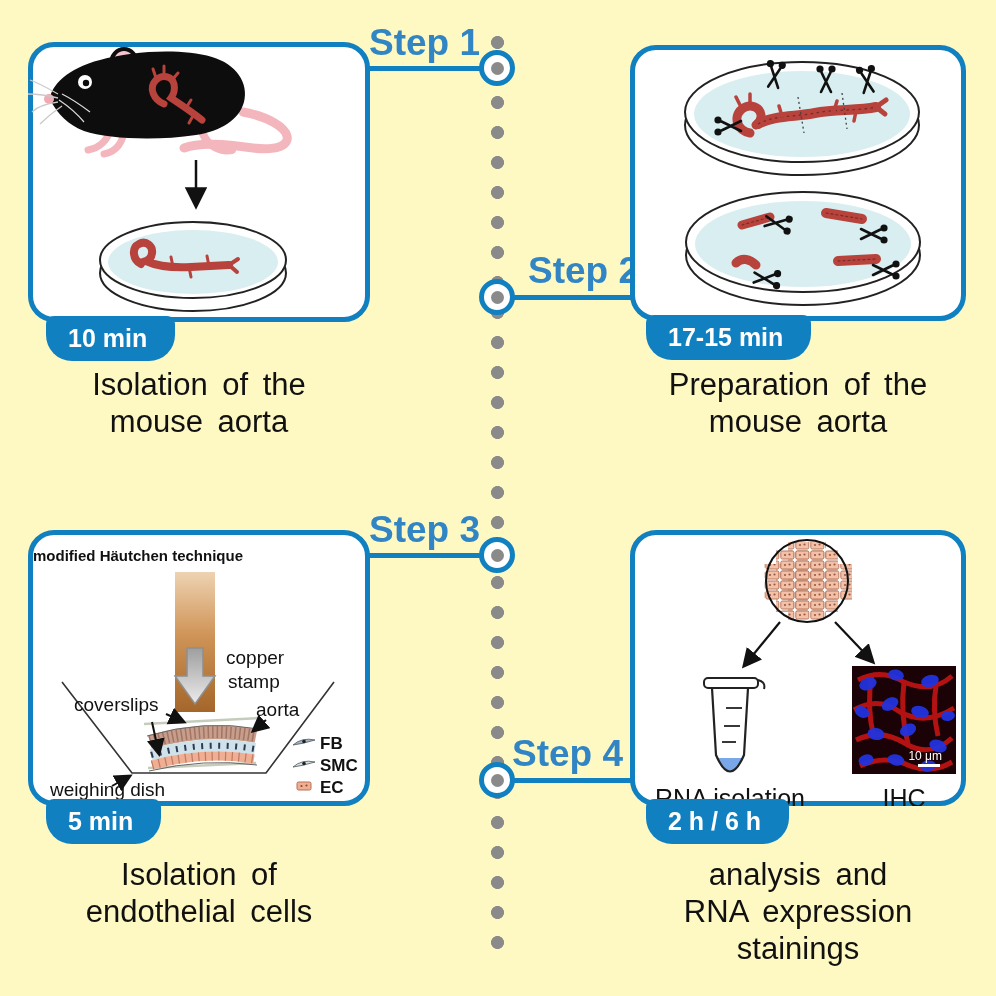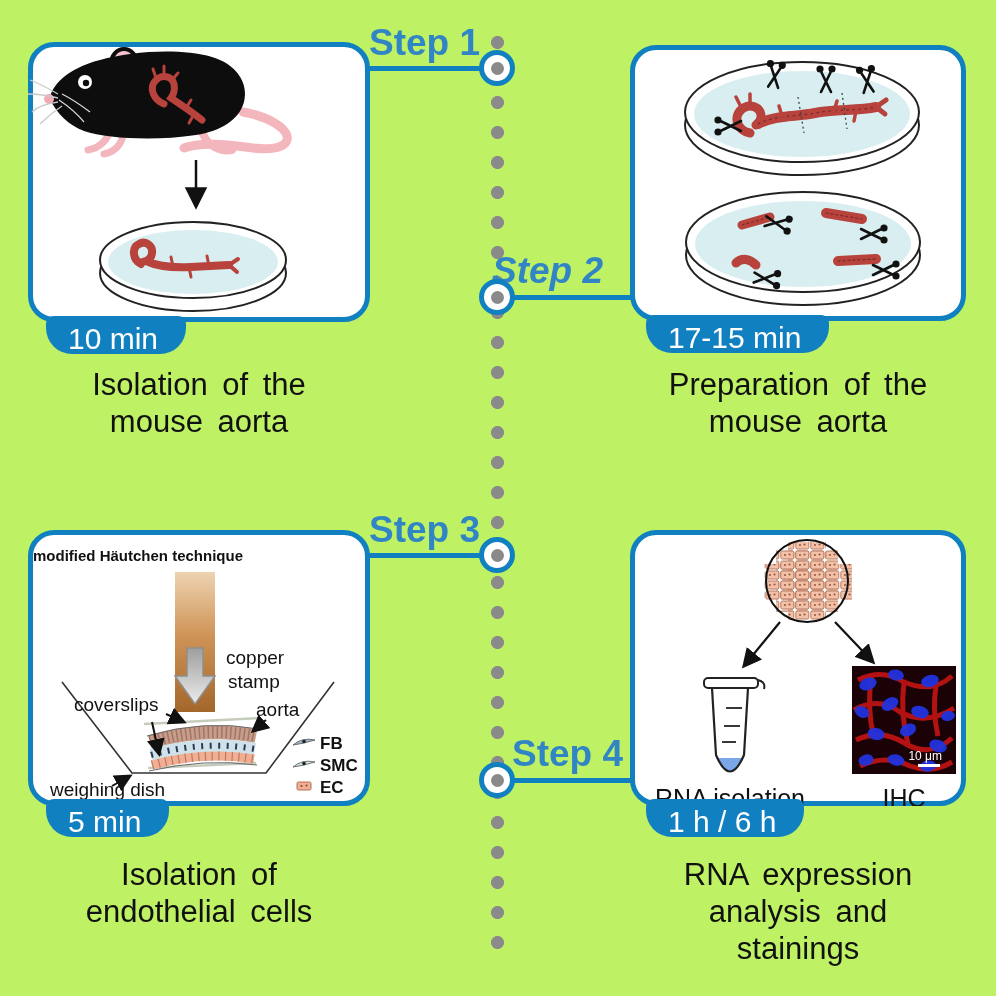--- a/index.html
+++ b/index.html
@@ -1,16 +1,16 @@
 <!DOCTYPE html>
 <html><head>
 <meta charset="utf-8">
 <style>
   html,body{margin:0;padding:0;background:#fff;}
-  .stage{position:relative;width:996px;height:996px;background:#bef264;overflow:hidden;
+  .stage{position:relative;width:996px;height:996px;background:#fef9c3;overflow:hidden;
          font-family:"Liberation Sans",sans-serif;color:#111;}
   
   .dotline{position:absolute;left:491px;top:36px;width:13px;height:924px;
     background-image:radial-gradient(circle 6.5px at 6.5px 6.5px,#8a8a8a 6.2px,rgba(0,0,0,0) 6.8px);
     background-size:13px 30px;background-repeat:repeat-y;}
   
   .conn{position:absolute;height:5px;background:#1180c1;}
   
   .node{position:absolute;width:26px;height:26px;border:5px solid #1180c1;border-radius:50%;
         background:#fff;}
@@ -18,43 +18,43 @@
         background:#8a8a8a;border-radius:50%;}
   
   .steplabel{position:absolute;font-size:37px;font-weight:700;color:#3285c5;white-space:nowrap;}
   .steplabel.right{text-align:right;}
   
   .panel{position:absolute;border:5px solid #1180c1;border-radius:26px;background:#fff;}
   .panel svg{position:absolute;left:-5px;top:-5px;}
   .panel-title{position:absolute;left:0;top:12px;width:100%;text-align:left;
         font-size:15px;font-weight:700;color:#111;}
   
-  .badge{position:absolute;height:38px;line-height:45px;background:#1180c1;color:#fff;
-        font-size:30px;font-weight:400;padding:0 28px 0 22px;border-radius:8px 8px 26px 26px;
+  .badge{position:absolute;height:45px;line-height:45px;background:#1180c1;color:#fff;
+        font-size:25px;font-weight:700;padding:0 28px 0 22px;border-radius:8px 8px 26px 26px;
         white-space:nowrap;}
   
   .caption{position:absolute;text-align:center;font-size:31px;font-weight:400;line-height:37px;
         color:#111;word-spacing:6px;}
   .caption span{display:block;}
   svg text{font-family:"Liberation Sans",sans-serif;}
 </style>
 </head>
 <body>
 
 <div class="stage">
 
   <div class="dotline"></div>
 
   <div class="conn" style="left:366px;top:66px;width:131px;"></div>
   <div class="conn" style="left:497px;top:295px;width:137px;"></div>
   <div class="conn" style="left:366px;top:553px;width:131px;"></div>
   <div class="conn" style="left:497px;top:778px;width:137px;"></div>
 
   <div class="steplabel right" style="right:516px;top:22px;">Step 1</div>
-  <div class="steplabel" style="left:492px;top:250px;font-style:italic;">Step 2</div>
+  <div class="steplabel" style="left:528px;top:250px;">Step 2</div>
   <div class="steplabel right" style="right:516px;top:509px;">Step 3</div>
   <div class="steplabel" style="left:512px;top:733px;">Step 4</div>
 
   <div class="node" style="left:479px;top:50px;"></div>
   <div class="node" style="left:479px;top:279px;"></div>
   <div class="node" style="left:479px;top:537px;"></div>
   <div class="node" style="left:479px;top:762px;"></div>
 
   <div class="panel" style="left:28px;top:42px;width:332px;height:270px;">
     <svg width="342" height="280" viewBox="0 0 342 280">
@@ -314,20 +314,20 @@
           <ellipse cx="14" cy="94" rx="7.5" ry="5.5" transform="rotate(-15 14 94)"></ellipse>
           <ellipse cx="44" cy="94" rx="8.5" ry="5.5" transform="rotate(12 44 94)"></ellipse>
           <ellipse cx="76" cy="100" rx="8" ry="5.5" transform="rotate(-8 76 100)"></ellipse>
         </g>
         <text x="90" y="94" font-size="12" text-anchor="end" fill="#fff">10 μm</text>
         <rect x="66" y="98" width="22" height="3" fill="#fff"></rect>
       </g>
       <text x="274" y="277" font-size="25" text-anchor="middle" fill="#111">IHC</text>
     </svg>
   </div>
-  <div class="badge" style="left:646px;top:799px;">1 h / 6 h</div>
+  <div class="badge" style="left:646px;top:799px;">2 h / 6 h</div>
   <div class="caption" style="left:630px;top:856px;width:336px;">
+    <span>analysis and</span>
     <span>RNA expression</span>
-    <span>analysis and</span>
     <span>stainings</span>
   </div>
 
 </div>
 
 </body></html>

